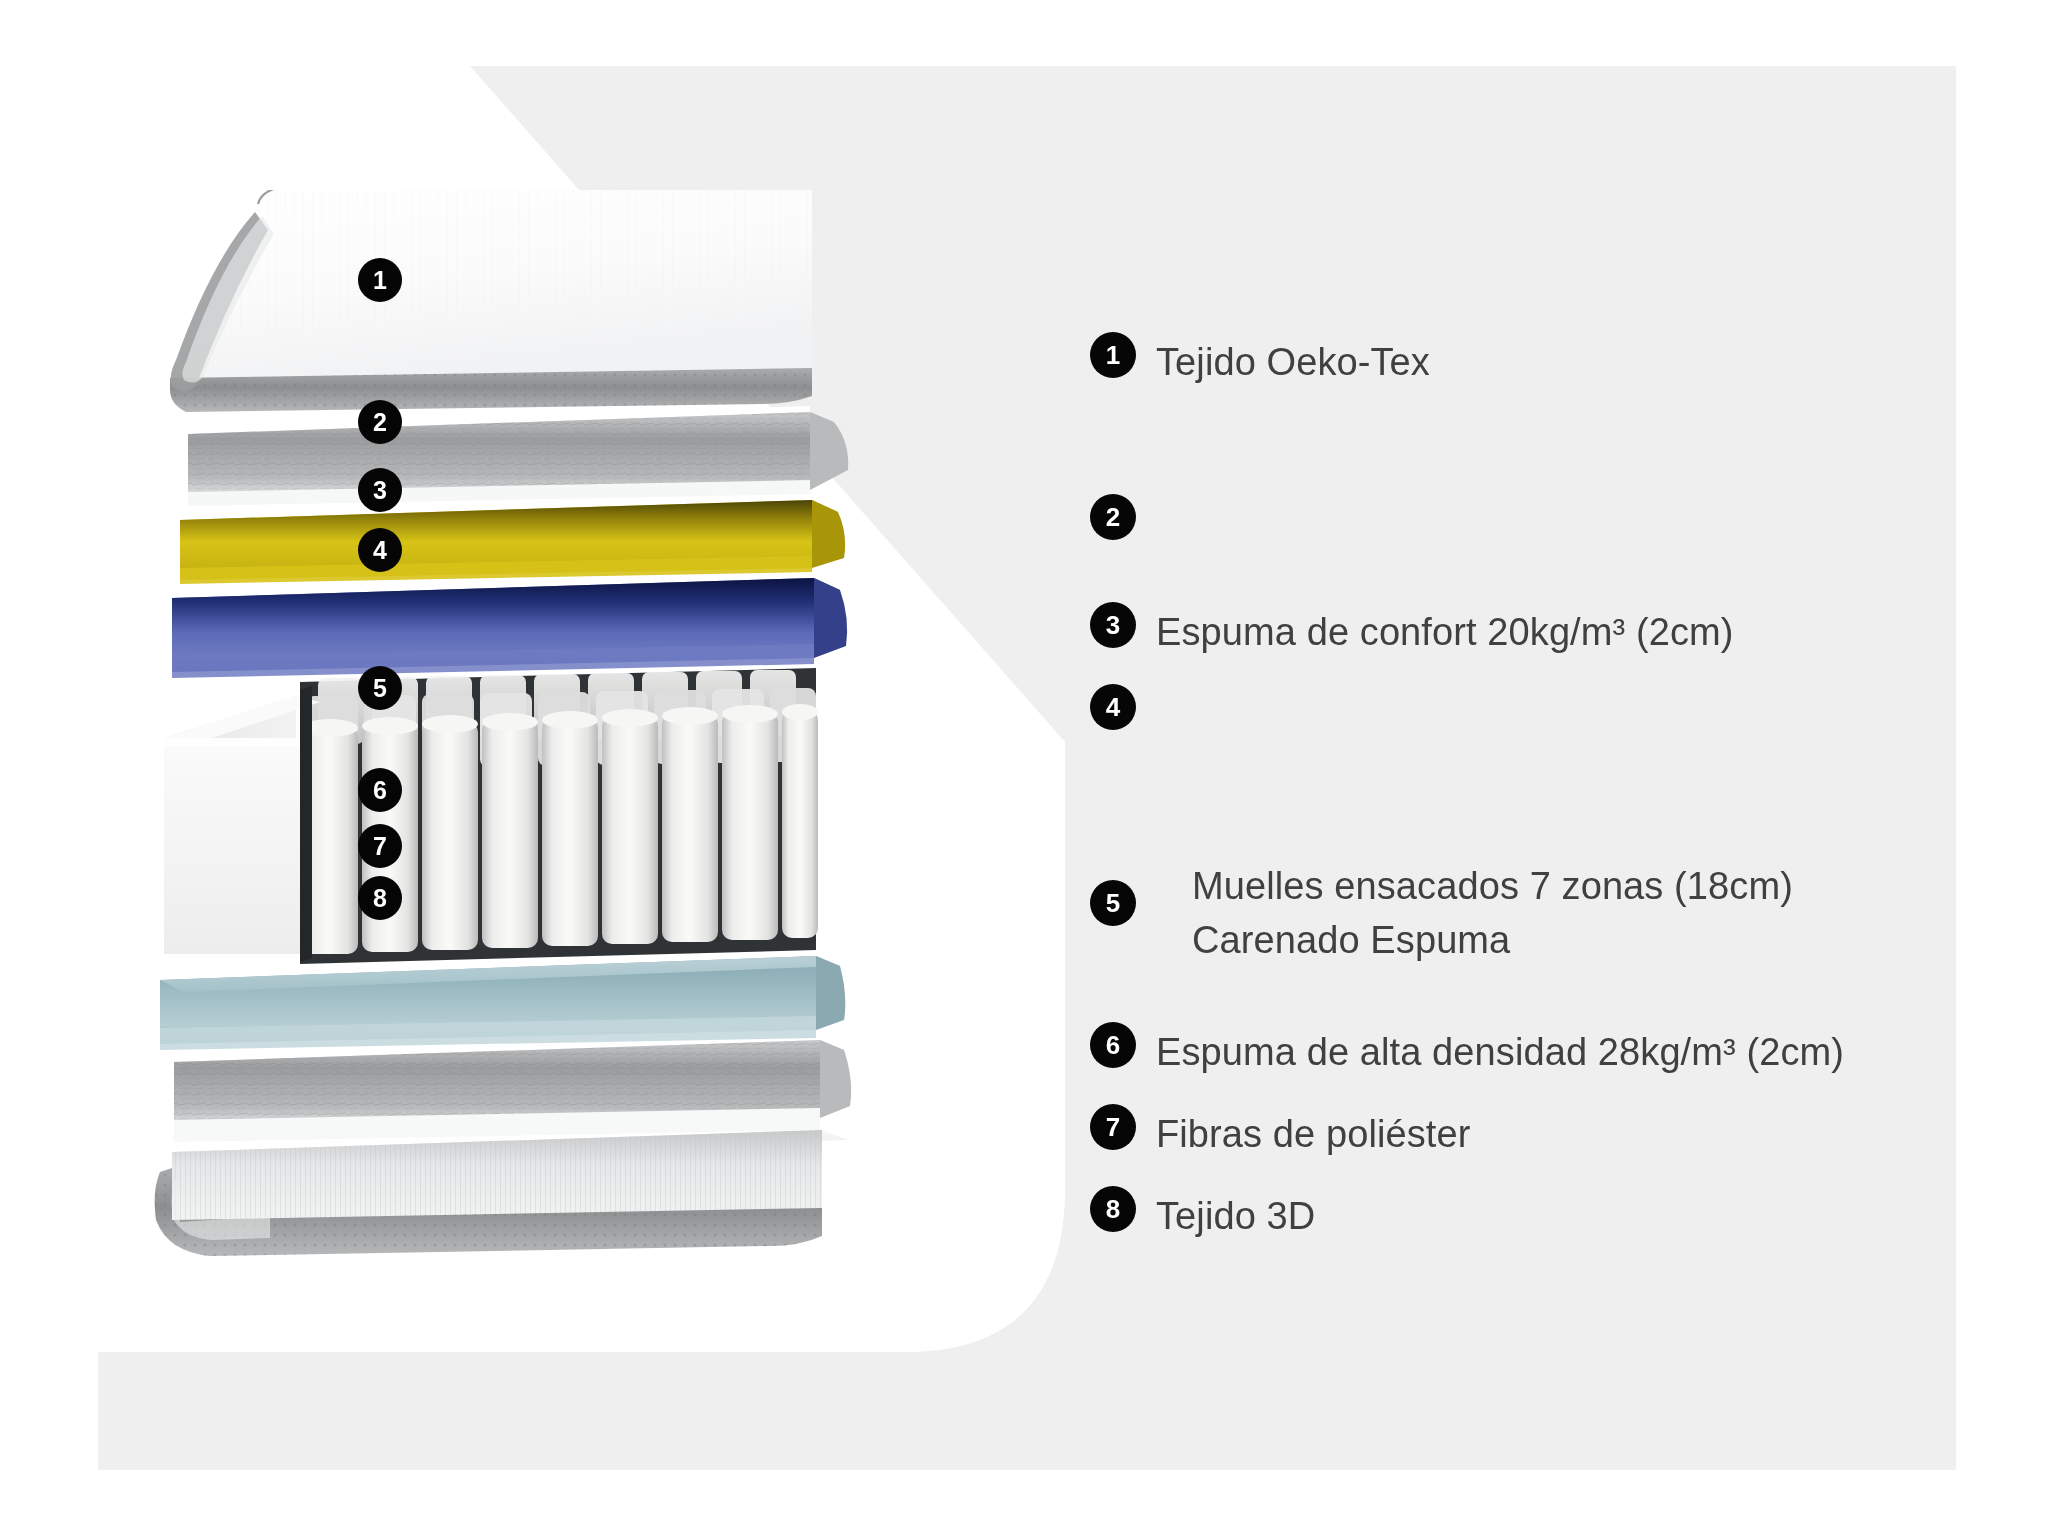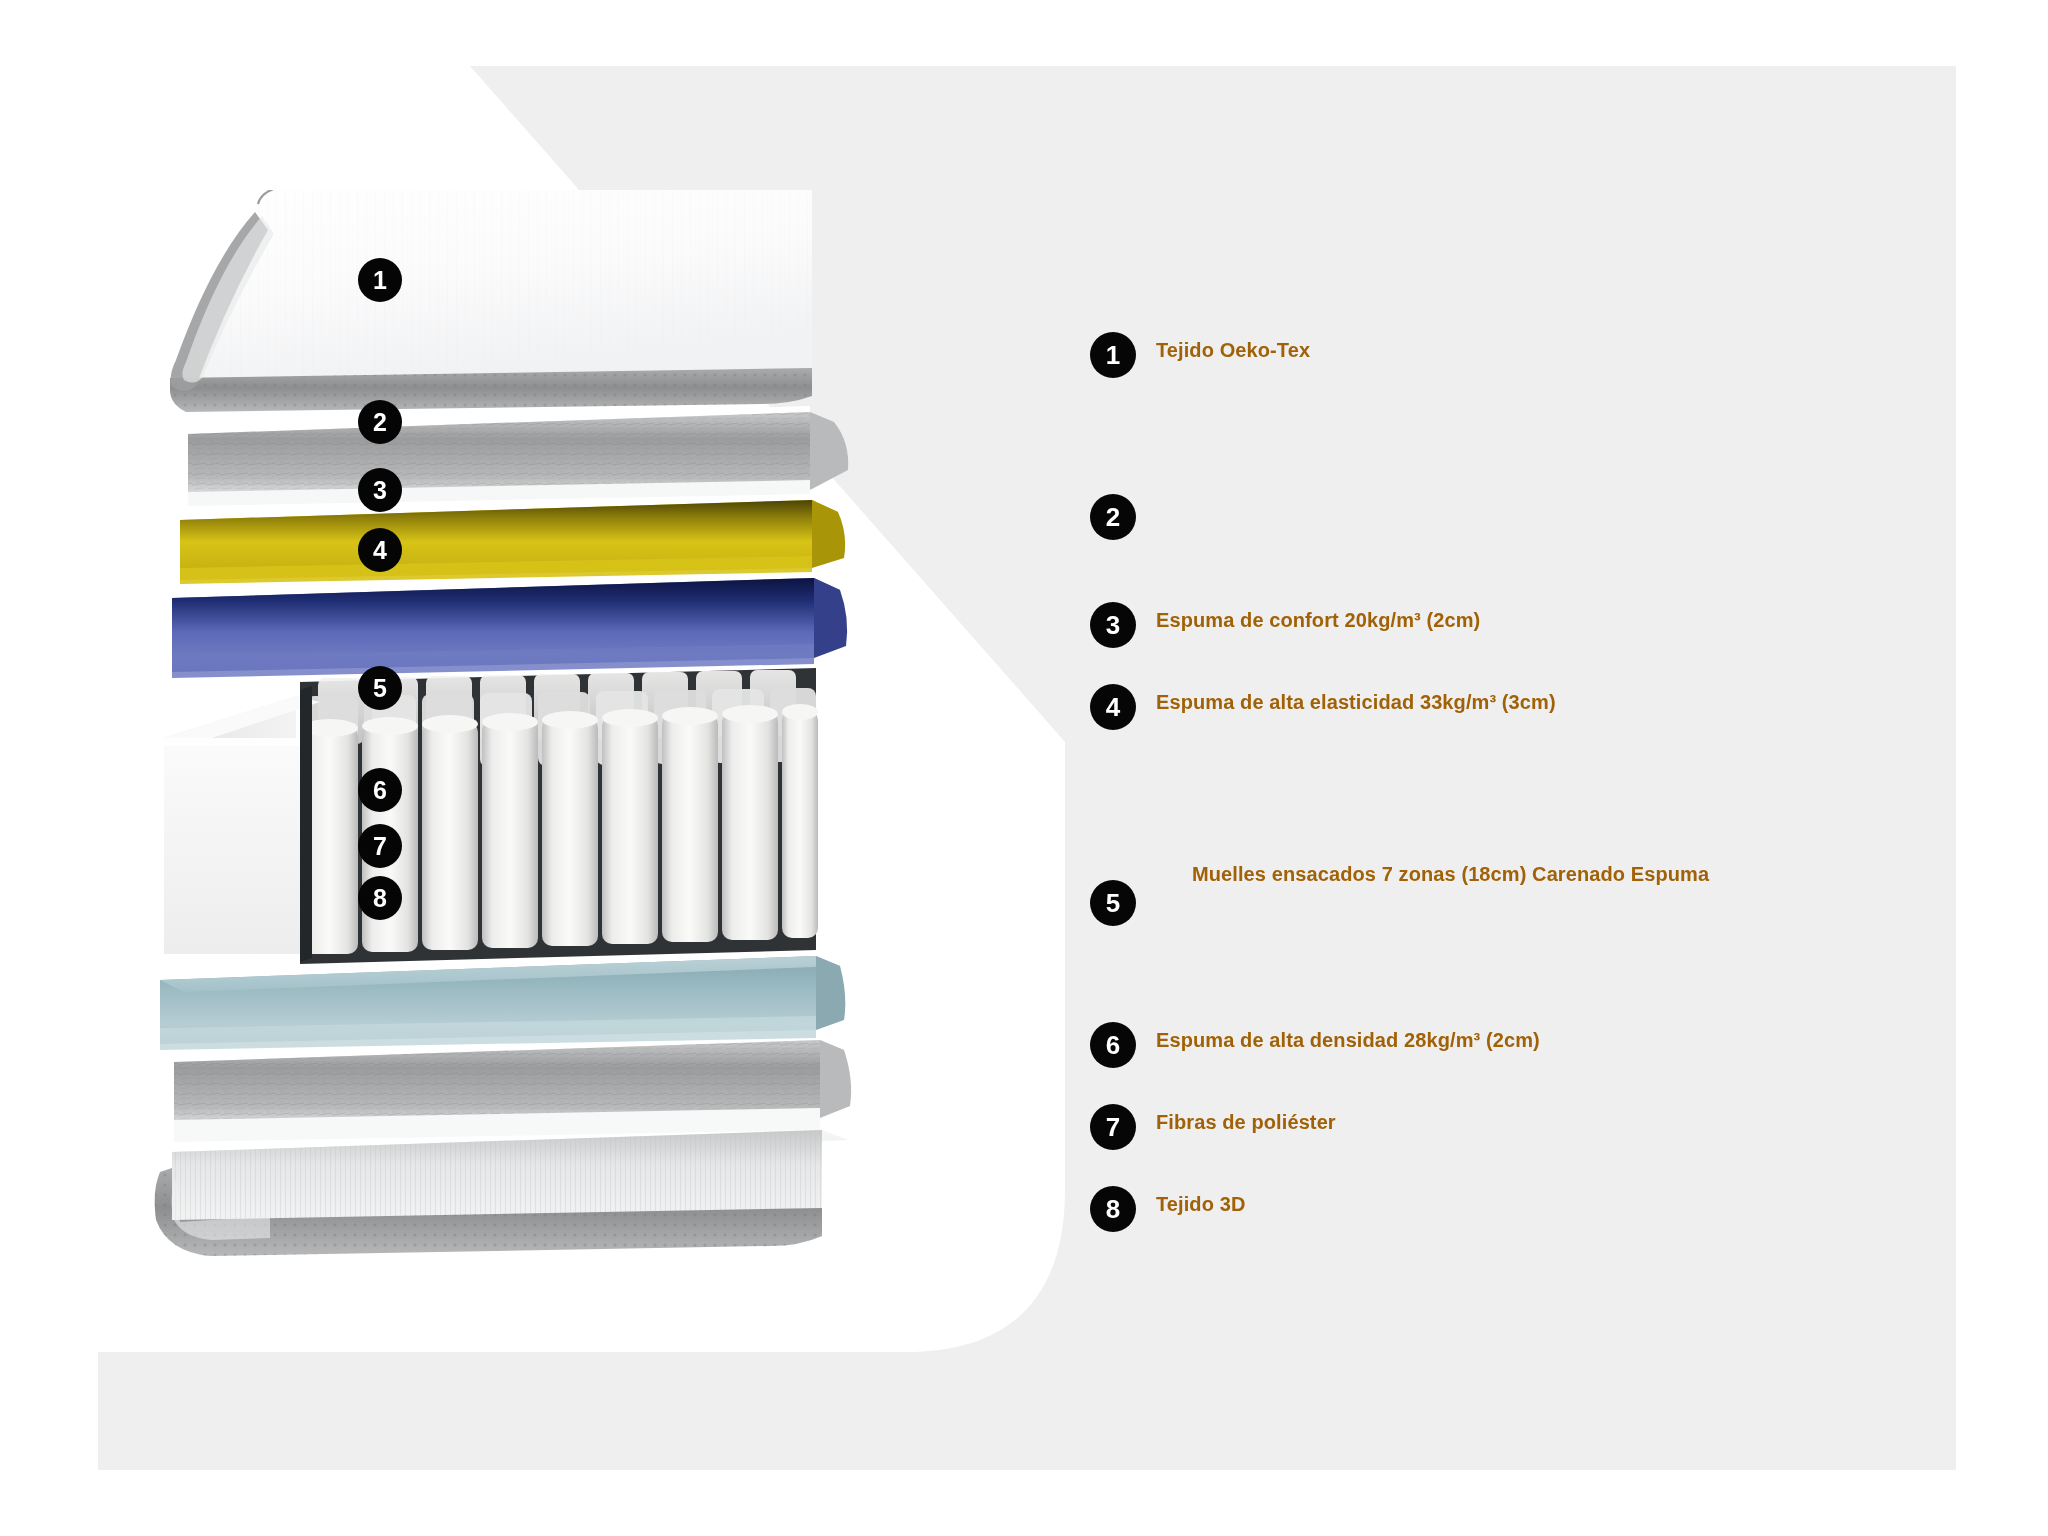--- a/index.html
+++ b/index.html
@@ -69,25 +69,25 @@
     color: #ffffff;
     display: flex;
     align-items: center;
     justify-content: center;
     font-size: 26px;
     font-weight: 700;
     line-height: 1;
     margin-top: 2px;
   }
   .legend-text {
-    font-size: 20px;
-    color: #a16207;
+    font-size: 38px;
+    color: #404040;
     line-height: 1.42;
     letter-spacing: 0.1px;
-    font-weight: 700;
+    font-weight: 400;
     max-width: 760px;
     padding-top: 6px;
   }
 </style>
 </head>
 <body>
 
 <svg id="bg-panel" viewBox="0 0 2048 1536" width="2048" height="1536">
   <defs>
     <clipPath id="panelClip">
@@ -395,21 +395,20 @@
       <div class="legend-badge">2</div>
     </div>
 
     <div class="legend-row" style="top:270px;">
       <div class="legend-badge">3</div>
       <div class="legend-text">Espuma de confort 20kg/m³ (2cm)</div>
     </div>
 
     <div class="legend-row" style="top:352px;">
       <div class="legend-badge">4</div>
-      <div class="legend-text">Espuma de alta elasticidad 33kg/m³ (3cm)</div>
     </div>
 
     <div class="legend-row" style="top:524px;">
       <div class="legend-badge" style="margin-top:26px;">5</div>
       <div class="legend-text" style="max-width:705px;margin-left:36px;">Muelles ensacados 7 zonas (18cm) Carenado Espuma</div>
     </div>
 
     <div class="legend-row" style="top:690px;">
       <div class="legend-badge">6</div>
       <div class="legend-text">Espuma de alta densidad 28kg/m³ (2cm)</div>

